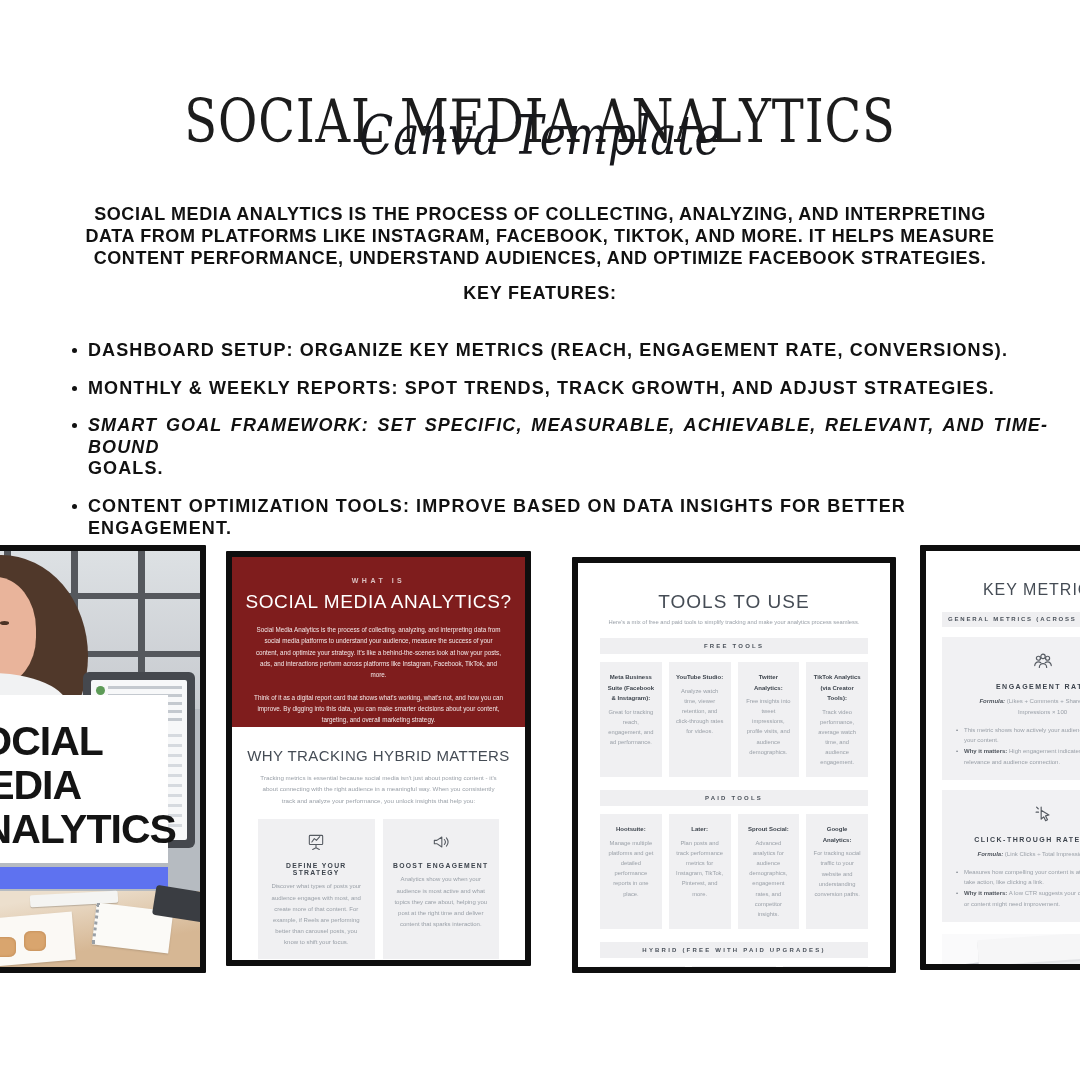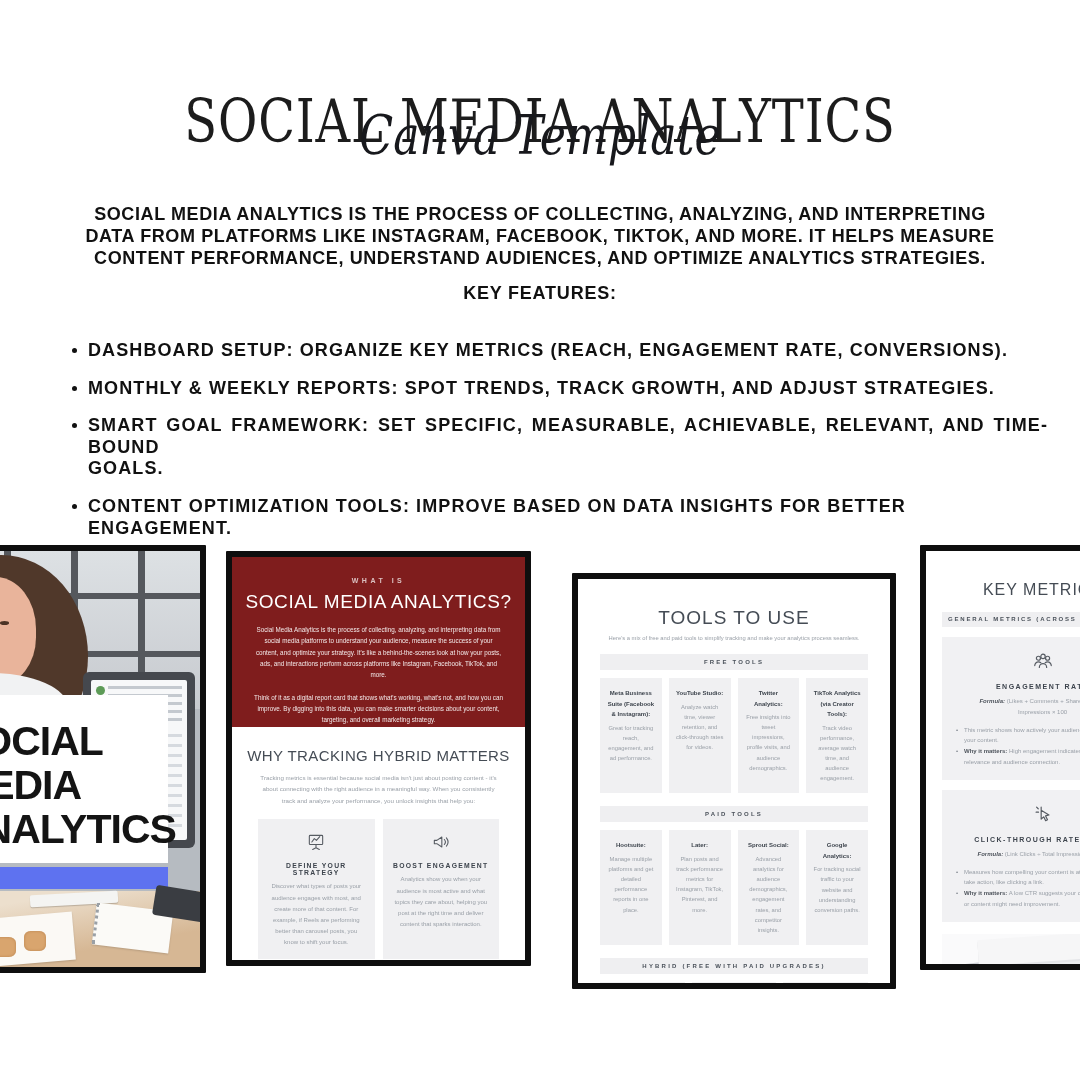--- a/index.html
+++ b/index.html
@@ -26,21 +26,21 @@
     position:absolute;top:283px;left:0;width:1080px;text-align:center;
     font-weight:700;font-size:18px;letter-spacing:.8px;
   }
   .features{
     position:absolute;top:324px;left:56px;width:1008px;list-style:none;margin:0;padding:0;
     font-weight:700;font-size:18px;letter-spacing:1.1px;
   }
   .features li{position:relative;padding-left:16px;margin:16px;}
   .f-dot{position:absolute;left:0;top:8px;width:5px;height:5px;border-radius:50%;background:#111;}
   .f-line{line-height:21.6px;}
-  .f-line.stretch{text-align:justify;text-align-last:justify;}
+  .f-line.stretch{text-align:justify;text-align-last:justify;font-style:italic;}
   
   .card{position:absolute;border:6px solid #0e0e0e;background:#fff;overflow:hidden;border-radius:1px;}
   
   #card-cover{left:-62px;top:545px;width:256px;height:416px;}
   .c1-wall{position:absolute;inset:0;background:#b6bbc1;}
   .c1-window{position:absolute;top:0;left:0;right:0;height:158px;
     background:
       repeating-linear-gradient(90deg, rgba(70,73,78,0) 0 60px, #55585d 60px 67px),
       repeating-linear-gradient(0deg, rgba(70,73,78,0) 0 52px, #55585d 52px 58px),
       linear-gradient(#dde1e4,#c7cacf);}
@@ -73,21 +73,21 @@
   .c2-para{width:252px;margin:11px auto 0;font-size:6.3px;line-height:1.8;color:rgba(255,255,255,.9);}
   .c2-sec-title{margin-top:20px;text-align:center;font-size:15px;letter-spacing:.4px;color:#454c55;font-weight:400;}
   .c2-sec-intro{width:238px;margin:8px auto 0;text-align:center;font-size:6.2px;line-height:1.85;color:#9aa0a8;}
   .c2-grid{margin:13px 26px 0;display:grid;grid-template-columns:1fr 1fr;gap:8px;}
   .c2-box{background:#f0f0f2;padding:13px 10px 11px;text-align:center;}
   .c2-box-title{font-size:6.8px;font-weight:700;letter-spacing:1.3px;color:#3d444d;margin-top:6px;}
   .c2-box-text{font-size:6px;line-height:1.85;color:#9aa0a8;margin-top:5px;}
   .licon{display:inline-block;}
   .licon svg{stroke:#565b62;fill:none;stroke-width:1.3;stroke-linecap:round;stroke-linejoin:round;}
   
-  #card-tools{left:572px;top:557px;width:312px;height:404px;box-sizing:content-box;margin-top:16px;}
+  #card-tools{left:572px;top:557px;width:312px;height:404px;box-sizing:content-box;}
   .c3-inner{padding-top:28px;}
   .c3-title{text-align:center;font-size:19px;letter-spacing:1px;color:#454c55;font-weight:400;}
   .c3-sub{text-align:center;font-size:5.8px;color:#9aa0a8;margin-top:6px;}
   .c3-bar{margin:13px 22px 0;background:#efeff1;height:16px;line-height:16px;text-align:center;
     font-size:6px;font-weight:700;letter-spacing:2.2px;color:#4a515a;}
   .c3-row{margin:8px 22px 0;display:flex;gap:7px;align-items:stretch;}
   .c3-item{flex:1;background:#f0f0f2;padding:10px 7px;text-align:center;}
   .c3-name{font-size:6px;font-weight:700;line-height:1.75;color:#3d444d;}
   .c3-text{font-size:5.8px;line-height:1.75;color:#9aa0a8;margin-top:3px;}
   
@@ -110,21 +110,21 @@
 </style>
 </head>
 <body>
 
 <h1 class="main-title">SOCIAL MEDIA ANALYTICS</h1>
 <div class="script-subtitle">Canva Template</div>
 
 <div class="description">
   <div>SOCIAL MEDIA ANALYTICS IS THE PROCESS OF COLLECTING, ANALYZING, AND INTERPRETING</div>
   <div>DATA FROM PLATFORMS LIKE INSTAGRAM, FACEBOOK, TIKTOK, AND MORE. IT HELPS MEASURE</div>
-  <div>CONTENT PERFORMANCE, UNDERSTAND AUDIENCES, AND OPTIMIZE ANALYTICS STRATEGIES.</div>
+  <div>CONTENT PERFORMANCE, UNDERSTAND AUDIENCES, AND OPTIMIZE FACEBOOK STRATEGIES.</div>
 </div>
 
 <div class="key-features">KEY FEATURES:</div>
 
 <ul class="features">
   <li>
     <span class="f-dot"></span>
     <div class="f-line">DASHBOARD SETUP: ORGANIZE KEY METRICS (REACH, ENGAGEMENT RATE, CONVERSIONS).</div>
   </li>
   <li>

